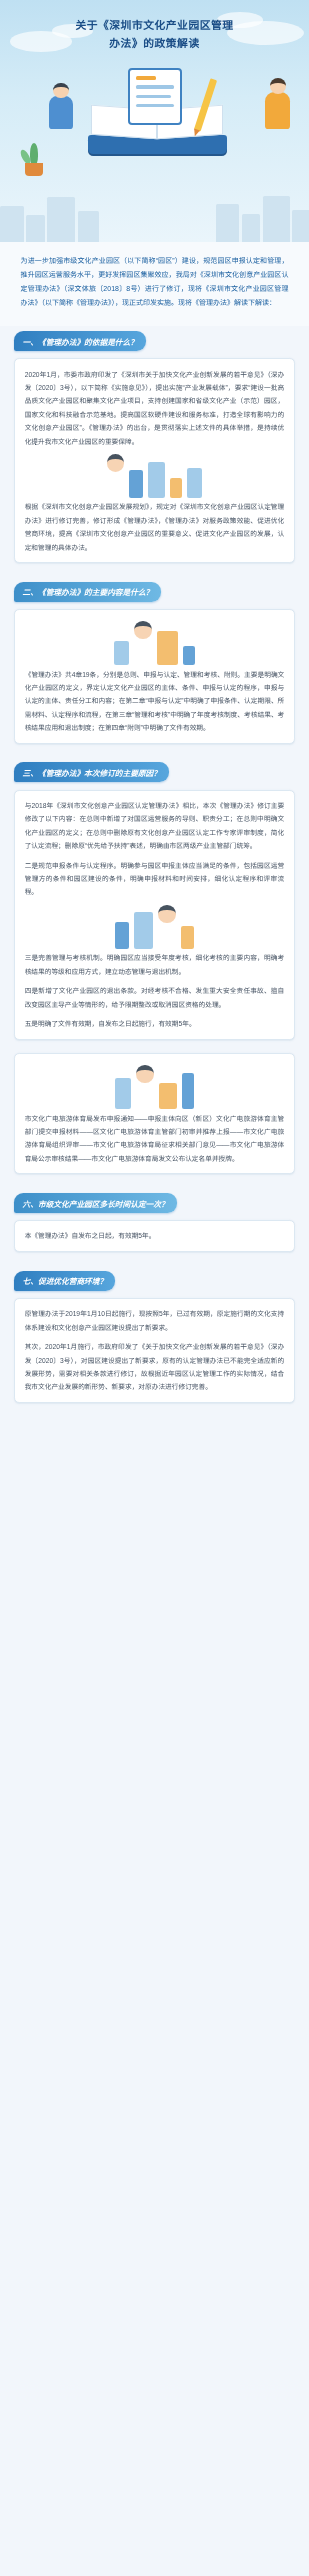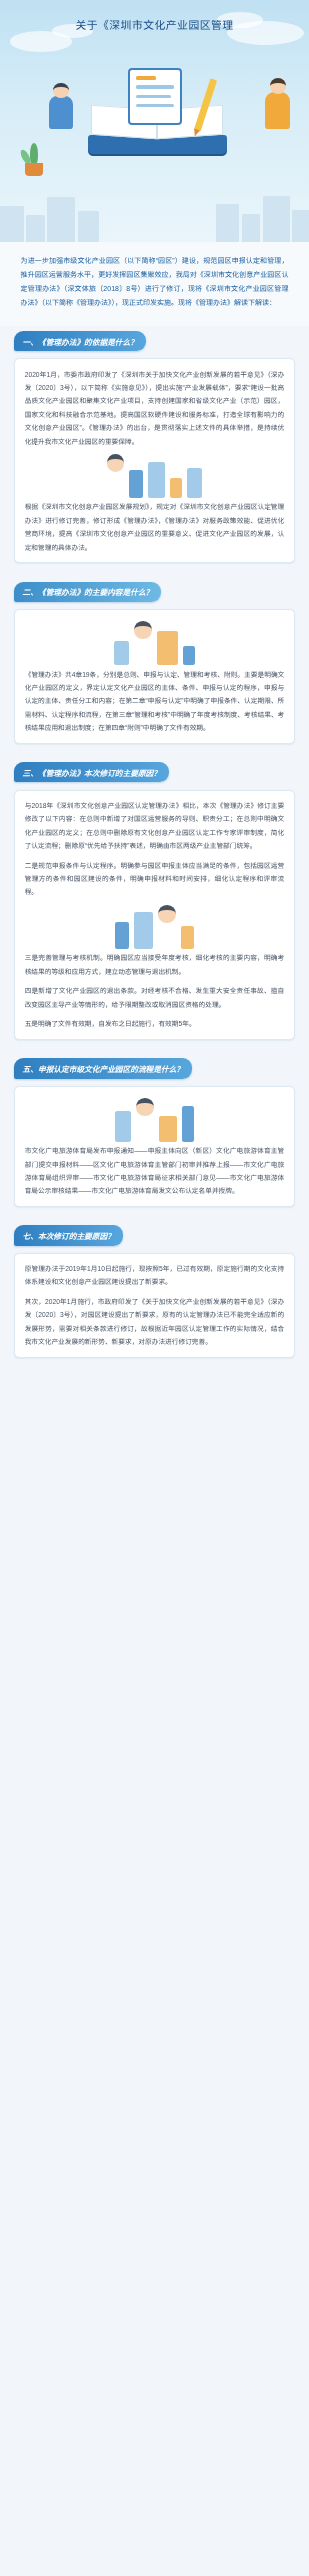--- a/index.html
+++ b/index.html
@@ -39,21 +39,21 @@
   .c3 { width: 77px; height: 24px; right: 5.2px; top: 20.6px; }
   .c4 { width: 46px;  height: 15.5px; right: 46px; top: 12.4px; }
 
   .header-title {
     position: relative;
     z-index: 5;
     padding: 15.5px 24px 0 24px;
     text-align: center;
     color: #1f3f63;
     font-size: 10.8px;
-    font-weight: normal;
+    font-weight: bold;
     line-height: 18.5px;
     letter-spacing: 0.5px;
   }
   .header-title .hl { color: #1a4d86; }
 
   
   .hero-art {
     position: absolute;
     left: 0; right: 0;
     top: 58px;
@@ -245,20 +245,21 @@
 <div class="page">
 
   <div class="header">
     <div class="sky-cloud c1"></div>
     <div class="sky-cloud c2"></div>
     <div class="sky-cloud c3"></div>
     <div class="sky-cloud c4"></div>
 
     <div class="header-title">
       <div class="hl">关于《深圳市文化产业园区管理</div>
+      <div class="hl">办法》的政策解读</div>
     </div>
 
     <div class="hero-art">
       <div class="book-base"></div>
       <div class="book-page-l"></div>
       <div class="book-page-r"></div>
       <div class="tablet">
         <div class="bar short"></div>
         <div class="bar"></div>
         <div class="bar mid"></div>
@@ -336,35 +337,40 @@
         <div class="blk o" style="width:13.4px;height:23px;"></div>
       </div>
       <p>三是完善管理与考核机制。明确园区应当接受年度考核，细化考核的主要内容，明确考核结果的等级和应用方式，建立动态管理与退出机制。</p>
       <p>四是新增了文化产业园区的退出条款。对经考核不合格、发生重大安全责任事故、擅自改变园区主导产业等情形的，给予限期整改或取消园区资格的处理。</p>
       <p>五是明确了文件有效期，自发布之日起施行，有效期5年。</p>
     </div>
   </div>
 
 
   <div class="section">
-    <div class="sec-head">五、申报认定市级文化产业园区的流程是什么？</div>
     <div class="card">
       <div class="mini-art">
         <div class="blk" style="width:16.5px;height:31px;"></div>
         <div class="circ"></div>
         <div class="blk o" style="width:17.5px;height:26px;"></div>
         <div class="blk d" style="width:12.4px;height:36px;"></div>
       </div>
       <p>市文化广电旅游体育局发布申报通知——申报主体向区（新区）文化广电旅游体育主管部门提交申报材料——区文化广电旅游体育主管部门初审并推荐上报——市文化广电旅游体育局组织评审——市文化广电旅游体育局征求相关部门意见——市文化广电旅游体育局公示审核结果——市文化广电旅游体育局发文公布认定名单并授牌。</p>
     </div>
   </div>
 
-
-  <div class="section">
-    <div class="sec-head">七、本次修订的主要原因？</div>
+  <div class="section">
+    <div class="sec-head alt">六、市级文化产业园区多长时间认定一次？</div>
+    <div class="card">
+      <p>本《管理办法》自发布之日起，有效期5年。</p>
+    </div>
+  </div>
+
+  <div class="section">
+    <div class="sec-head">七、促进优化营商环境？</div>
     <div class="card">
       <p>原管理办法于2019年1月10日起施行，现按照5年，已过有效期，原定施行期的文化支持体系建设和文化创意产业园区建设提出了新要求。</p>
       <p>其次，2020年1月施行，市政府印发了《关于加快文化产业创新发展的若干意见》（深办发〔2020〕3号），对园区建设提出了新要求，原有的认定管理办法已不能完全适应新的发展形势，需要对相关条款进行修订，故根据近年园区认定管理工作的实际情况，结合我市文化产业发展的新形势、新要求，对原办法进行修订完善。</p>
     </div>
   </div>
 
   <div class="footer-space"></div>
 </div>
 
 

